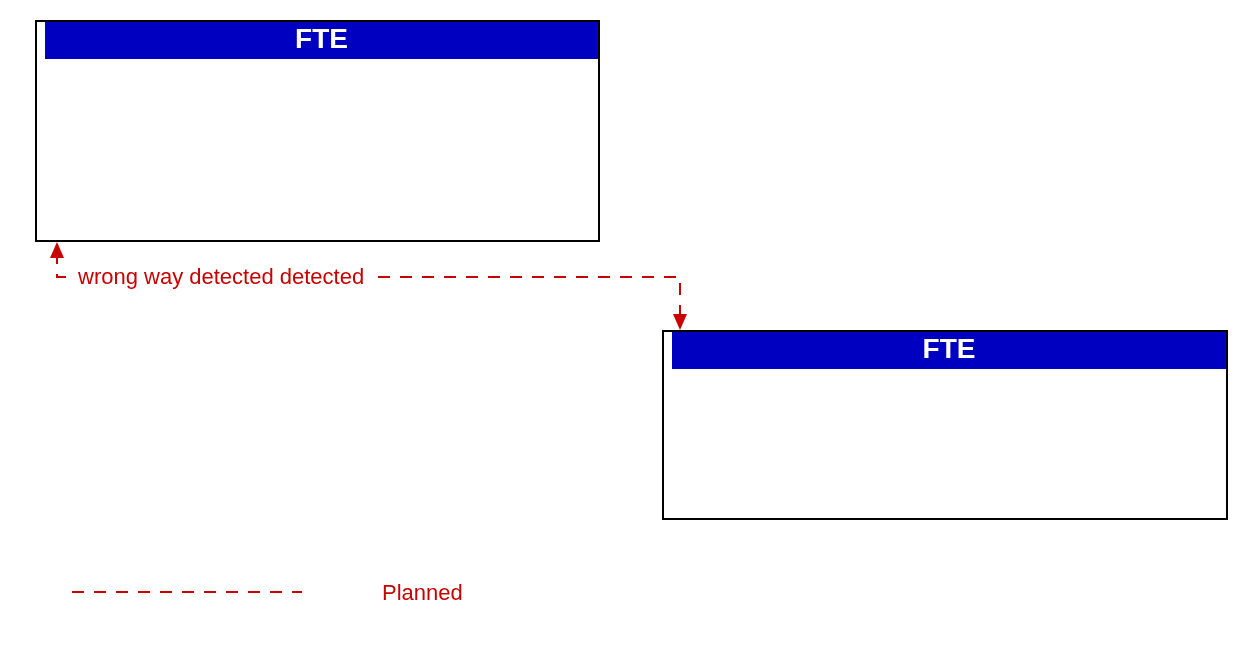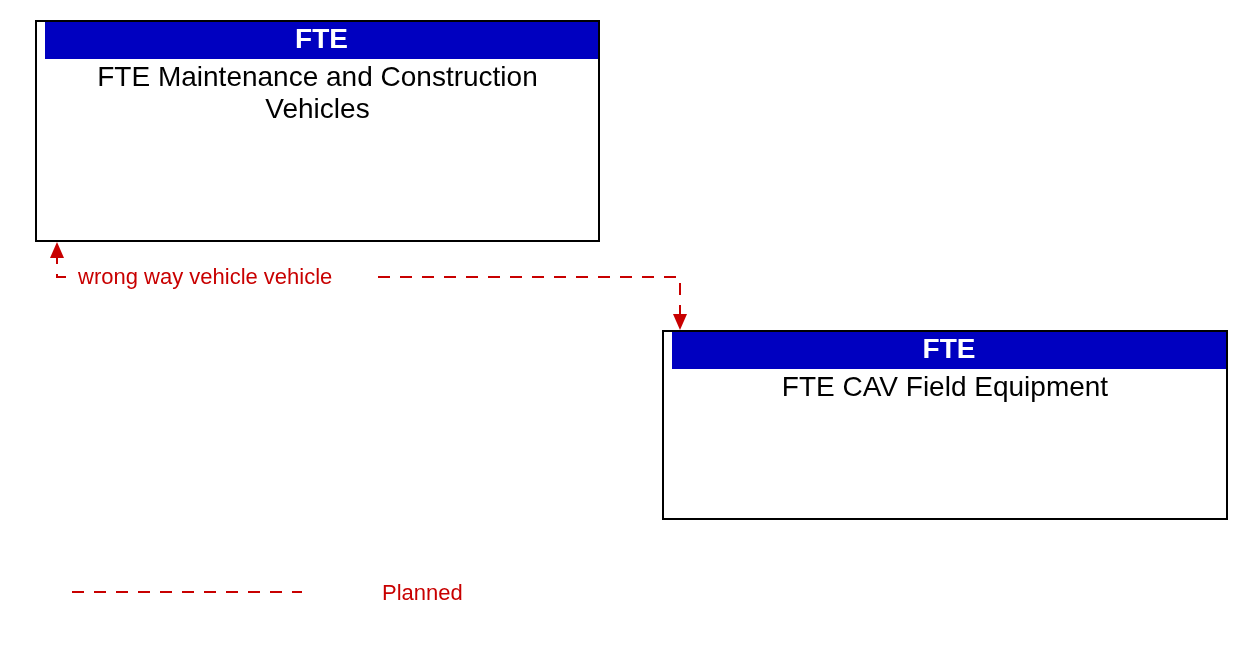--- a/index.html
+++ b/index.html
@@ -54,36 +54,34 @@
     width: 1252px;
     height: 658px;
     pointer-events: none;
   }
 </style>
 </head>
 <body>
 
 <div class="box" style="left:35px; top:20px; width:565px; height:222px;">
   <div class="box-header">FTE</div>
-  <div class="box-body">FTE Maintenance and Construction Vehicles</div>
 </div>
 
 <div class="box" style="left:662px; top:330px; width:566px; height:190px;">
   <div class="box-header">FTE</div>
-  <div class="box-body">FTE CAV Field Equipment</div>
 </div>
 
 <svg class="overlay" viewBox="0 0 1252 658" xmlns="http://www.w3.org/2000/svg">
 
   <path d="M 57 252 L 57 277 L 68 277" stroke="#c80000" stroke-width="2" fill="none" stroke-dasharray="12 10"></path>
 
   <path d="M 378 277 L 680 277 L 680 320" stroke="#c80000" stroke-width="2" fill="none" stroke-dasharray="12 10"></path>
 
   <polygon points="57,242 50,258 64,258" fill="#c80000"></polygon>
 
   <polygon points="680,330 673,314 687,314" fill="#c80000"></polygon>
 
   <line x1="72" y1="592" x2="302" y2="592" stroke="#c80000" stroke-width="2" stroke-dasharray="12 10"></line>
 </svg>
 
-<div class="flow-label" style="left:78px; top:264px;">wrong way vehicle vehicle</div>
+<div class="flow-label" style="left:78px; top:264px;">wrong way detected detected</div>
 
 <div class="legend-label" style="left:350px; top:580px;">Planned</div>
 
 </body></html>

